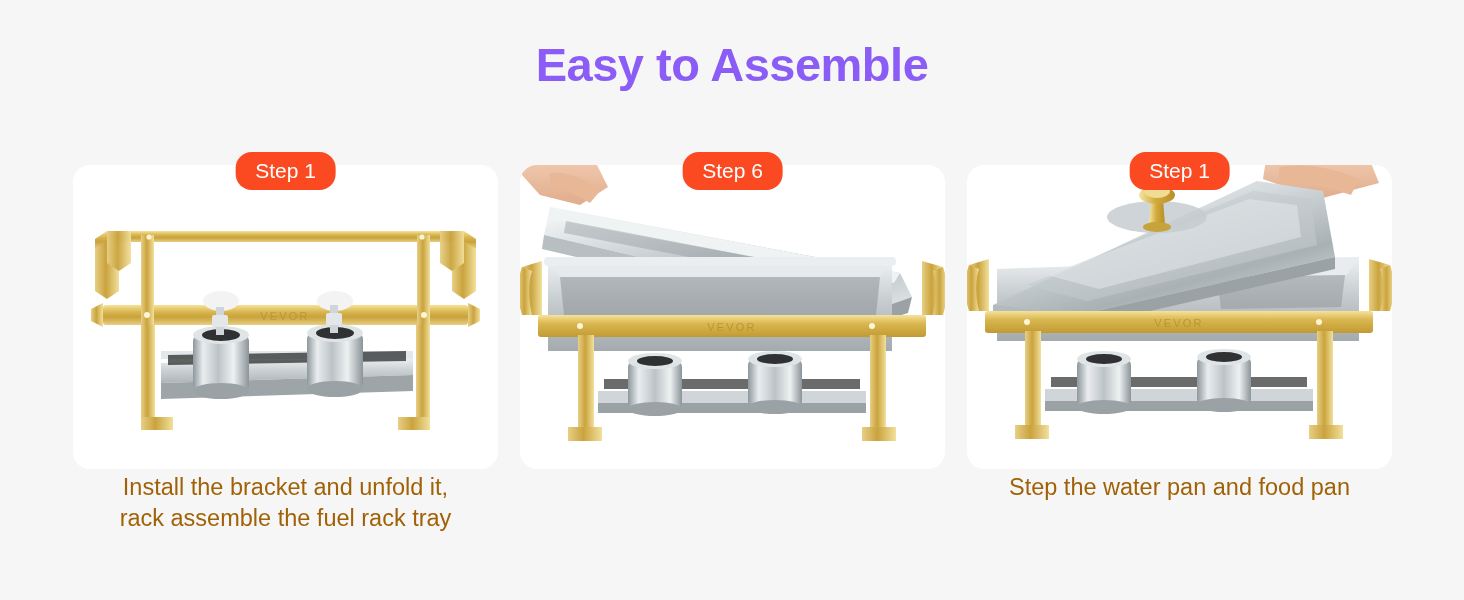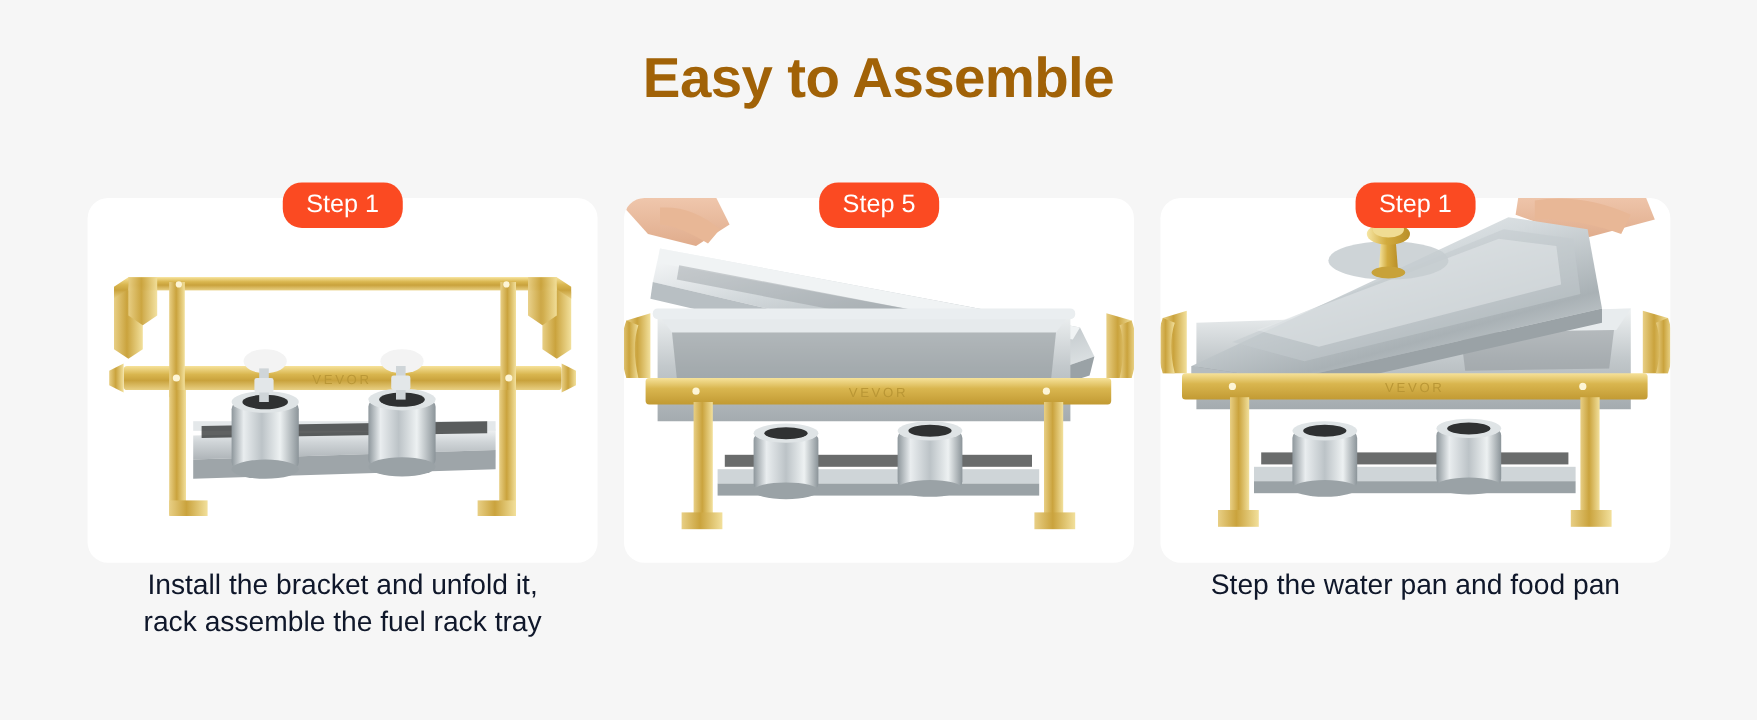--- a/index.html
+++ b/index.html
@@ -18,21 +18,21 @@
   
   .page-title {
     position: absolute;
     top: 38px;
     left: 0;
     width: 1464px;
     text-align: center;
     font-size: 47px;
     font-weight: bold;
     letter-spacing: -0.5px;
-    color: #a16207;
+    color: #8b5cf6;
     line-height: 1.15;
   }
 
   
   .cards {
     position: absolute;
     top: 165px;
     left: 73px;
     width: 1319px;
     height: 304px;
@@ -75,21 +75,21 @@
     left: 73px;
     width: 1319px;
     display: flex;
     justify-content: space-between;
   }
   .caption {
     width: 425px;
     text-align: center;
     font-size: 23.5px;
     line-height: 1.32;
-    color: #0f172a;
+    color: #a16207;
   }
 
   
   .product {
     position: absolute;
     inset: 0;
   }
   .product svg {
     display: block;
     width: 100%;
@@ -274,21 +274,21 @@
           </g>
           <g>
             <rect x="228" y="194" width="54" height="48" rx="6" fill="url(#can2)"></rect>
             <ellipse cx="255" cy="194" rx="27" ry="8" fill="#dfe4e6"></ellipse>
             <ellipse cx="255" cy="194" rx="18" ry="5" fill="#2f3132"></ellipse>
             <ellipse cx="255" cy="242" rx="27" ry="7" fill="#9aa2a6"></ellipse>
           </g>
         </svg>
       </div>
     </div>
-    <div class="badge">Step 5</div>
+    <div class="badge">Step 6</div>
   </div>
 
   <div class="card-wrap">
     <div class="card">
       <div class="product">
         <svg viewBox="0 0 425 304" preserveAspectRatio="xMidYMid meet">
           <defs>
             <linearGradient id="gold3" x1="0" y1="0" x2="0" y2="1">
               <stop offset="0%" stop-color="#f6e29a"></stop>
               <stop offset="40%" stop-color="#d9b64f"></stop>

